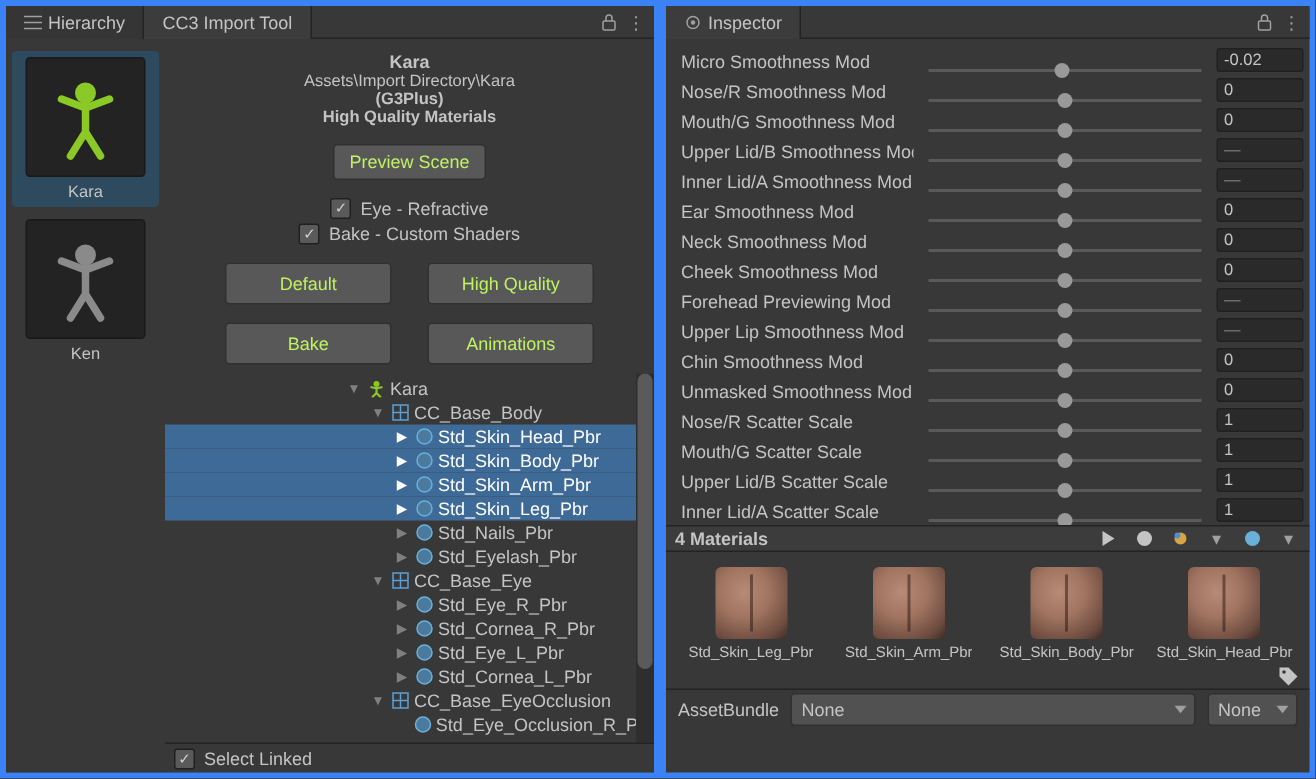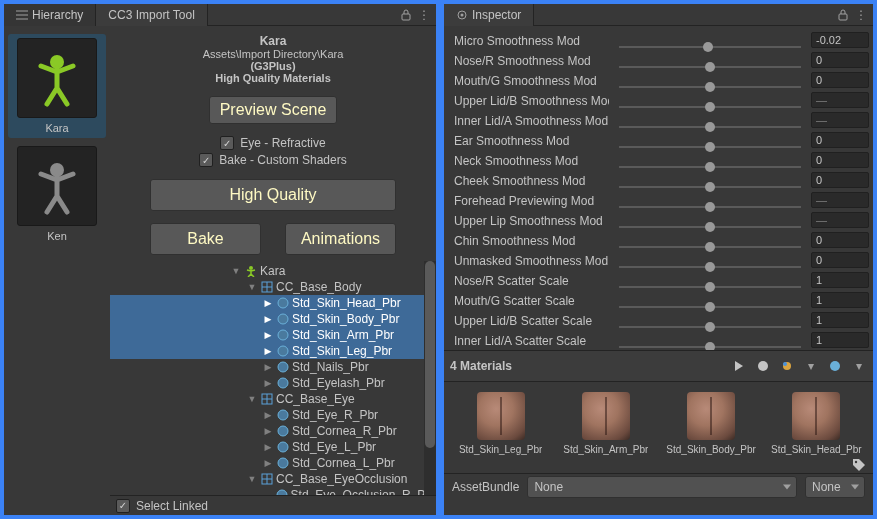--- a/index.html
+++ b/index.html
@@ -16,21 +16,21 @@
 .avatar-col{width:106px;padding:8px 4px;display:flex;flex-direction:column;gap:4px;background:#383838}
 .avatar-card{display:flex;flex-direction:column;align-items:center;gap:2px;padding:4px;border-radius:3px}
 .avatar-card.selected{background:#2d4a5e}
 .avatar-img{width:80px;height:80px;display:flex;align-items:center;justify-content:center;background:#232323;border:1px solid #191919;border-radius:3px}
 .avatar-label{font-size:11px;margin-top:2px}
 .mid-col{flex:1;display:flex;flex-direction:column;overflow:hidden}
 .char-header{text-align:center;padding:8px 40px 6px}
 .char-name{font-weight:bold}
 .char-path,.char-gen,.char-quality{font-size:11px}
 .char-quality{font-weight:bold}
-.btn{background:#585858;border:1px solid #303030;color:#fef9c3;padding:4px 10px;border-radius:3px;cursor:pointer;font-size:16px}
+.btn{background:#585858;border:1px solid #303030;color:#bef264;padding:4px 10px;border-radius:3px;cursor:pointer;font-size:12px}
 .btn-row{display:flex;justify-content:center;gap:24px;padding:6px 40px}
 .btn-row .btn{flex:1;text-align:center;padding:6px 4px}
 .preview-row{display:flex;justify-content:center;padding:6px 40px}
 .checks{display:flex;flex-direction:column;align-items:center;gap:3px;padding:6px 0}
 .check-row{display:flex;align-items:center;gap:6px;font-size:12px}
 .checkbox{width:14px;height:14px;border:1px solid #202020;background:#5a5a5a;border-radius:2px;display:inline-flex;align-items:center;justify-content:center;color:#d2d2d2;font-size:10px}
 .tree{flex:1;overflow-y:auto;padding:2px 0;position:relative}
 .tree-row{display:flex;align-items:center;height:16px;padding-left:0;gap:2px;cursor:pointer}
 .tree-row.selected{background:#3e6a98;color:#fff}
 .tree-row.selected *{color:#fff}
@@ -41,21 +41,21 @@
 .scrollbar-thumb{position:absolute;left:1px;right:1px;background:#5a5a5a;border-radius:6px}
 .bottom-bar{height:20px;display:flex;align-items:center;gap:6px;padding:0 6px;border-top:1px solid #232323;background:#383838}
 .inspector-body{flex:1;display:flex;flex-direction:column;overflow:hidden}
 .props{padding:2px 4px 2px 10px;overflow:hidden}
 .prop-row{display:flex;align-items:flex-end;height:20px;gap:6px}
 .prop-label{width:155px;font-size:12px;overflow:hidden;white-space:nowrap}
 .slider-track{flex:1;height:2px;background:#5a5a5a;position:relative;margin:0 4px}
 .slider-thumb{position:absolute;width:10px;height:10px;background:#999;border-radius:50%;top:-4px;transform:translateX(-50%)}
 .prop-val{width:58px;background:#2a2a2a;border:1px solid #202020;padding:1px 4px;font-size:11px;color:#c4c4c4;border-radius:2px;text-align:left}
 .prop-val.dash{color:#808080}
-.sub-header{height:32px;display:flex;align-items:center;justify-content:space-between;border-top:1px solid #232323;border-bottom:1px solid #232323;background:#3c3c3c;padding:0 6px}
+.sub-header{height:18px;display:flex;align-items:center;justify-content:space-between;border-top:1px solid #232323;border-bottom:1px solid #232323;background:#3c3c3c;padding:0 6px}
 .sub-header-right{display:flex;gap:8px;align-items:center}
 .mat-preview{display:flex;justify-content:space-between;padding:10px 8px 2px;gap:8px}
 .mat-card{display:flex;flex-direction:column;align-items:center;gap:4px;flex:1;min-width:0}
 .mat-thumb{width:48px;height:48px;background:radial-gradient(circle at 40% 35%,#b88a78 0%,#a07460 40%,#6b4a3e 80%,#3a2a24 100%);border-radius:4px;position:relative;overflow:hidden}
 .mat-thumb::after{content:"";position:absolute;left:50%;top:10%;width:2px;height:80%;background:rgba(40,20,15,.5);transform:translateX(-50%)}
 .mat-label{font-size:10px;white-space:nowrap;overflow:hidden;text-overflow:ellipsis;max-width:100%}
 .preview-caption{text-align:center;font-size:12px;font-weight:bold;padding:2px 0 8px}
 .tag-row{display:flex;justify-content:flex-end;padding-right:6px}
 .assetbundle{display:flex;align-items:center;gap:8px;padding:4px 8px;border-top:1px solid #232323;background:#383838;height:26px}
 .dropdown{background:#515151;border:1px solid #303030;border-radius:3px;padding:3px 18px 3px 6px;position:relative;font-size:12px;min-width:60px}
@@ -128,20 +128,21 @@
         <div class="check-row">
             <span class="checkbox">✓</span>
             <span>Eye - Refractive</span>
           </div>
         <div class="check-row">
             <span class="checkbox">✓</span>
             <span>Bake - Custom Shaders</span>
           </div>
       </div>
       <div class="btn-row">
+        <button class="btn">Default</button>
         <button class="btn">High Quality</button>
       </div>
       <div class="btn-row">
         <button class="btn">Bake</button>
         <button class="btn">Animations</button>
       </div>
 
       <div class="tree" id="tree">
         <div class="tree-row" style="padding-left: 120px;">
             <span class="tree-toggle">▼</span>

